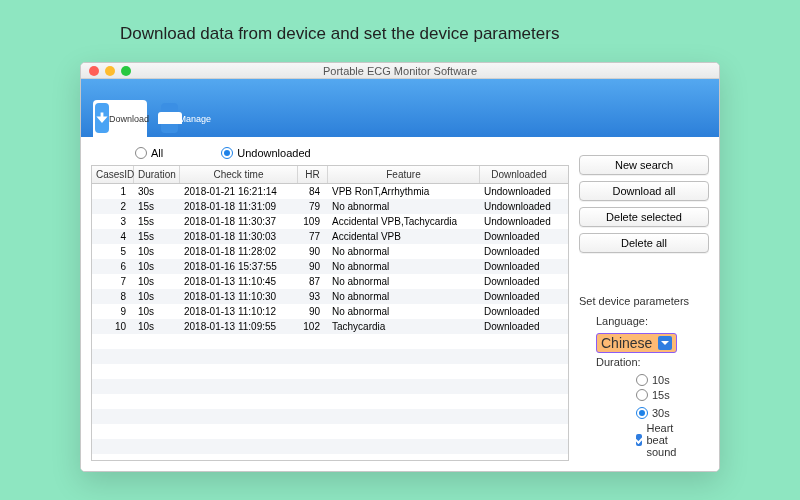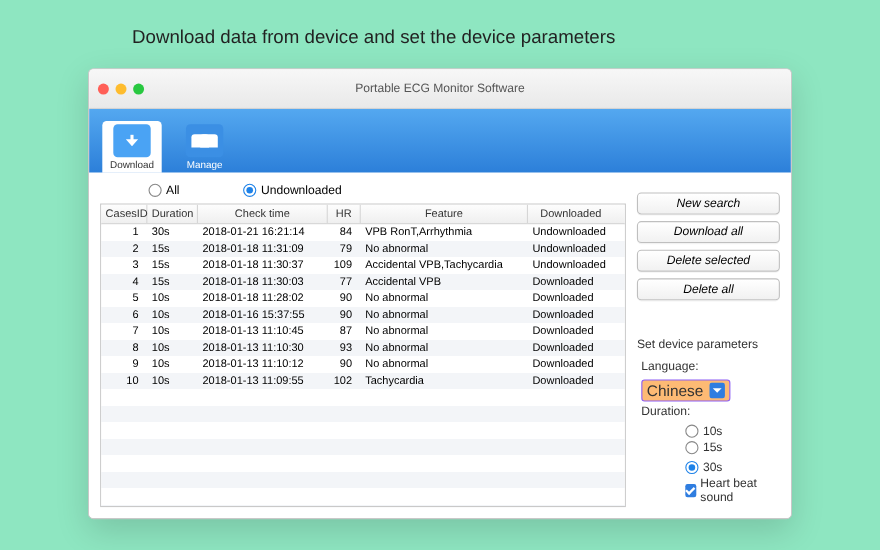--- a/index.html
+++ b/index.html
@@ -17,42 +17,42 @@
   .window {
     position: absolute; left: 80px; top: 62px;
     width: 640px; height: 410px;
     background: #fff;
     border: 1px solid #c8c8c8; border-radius: 5px;
     box-shadow: 0 10px 30px rgba(0,0,0,0.15);
     overflow: hidden;
     display: flex; flex-direction: column;
   }
   .titlebar {
-    height: 36px;
+    height: 16px;
     background: linear-gradient(#f7f7f7,#e9e9e9);
     border-bottom: 1px solid #d0d0d0;
     display: flex; align-items: center;
     padding: 0 8px;
     position: relative;
   }
   .traffic { display: flex; gap: 6px; }
   .tl { width: 10px; height: 10px; border-radius: 50%; }
   .tl.red{background:#ff5f57;} .tl.yel{background:#febc2e;} .tl.grn{background:#28c840;}
   .wtitle {
     position: absolute; left: 0; right: 0; text-align: center;
     font-size: 11px; color: #555;
   }
   .toolbar {
     height: 58px;
     background: linear-gradient(#54a8f0,#2c7fd9);
     display: flex; align-items: flex-end; gap: 12px;
     padding: 6px 12px 0 12px;
   }
   .tab {
-    width: 54px; display: flex; flex-direction: column; align-items: center;
+    width: 54px; display: flex; flex-direction: row; align-items: center;
     padding: 3px 2px 2px; border-radius: 4px 4px 0 0;
     font-size: 9px; cursor: pointer;
   }
   .tab.active { background: #fff; color: #333; }
   .tab:not(.active) { color: #fff; }
   .tab-icon {
     width: 34px; height: 30px; border-radius: 4px;
     display: flex; align-items: center; justify-content: center;
     margin-bottom: 2px;
   }
@@ -80,25 +80,24 @@
   .trow { border-bottom:0; }
   .trow .c-id,.trow .c-hr{ text-align:right; padding-right:8px;}
   .trow .c-dur{ text-align:left;}
   .stripes { background:repeating-linear-gradient(#fff 0 15px,#f3f5f8 15px 30px); flex:1;}
   .right { width:130px; display:flex; flex-direction:column; gap:6px; padding-top:10px;}
   .btn {
     border:1px solid #bfbfbf; border-radius:4px;
     background:linear-gradient(#fff,#f1f1f1);
     font-size:11px; padding:3px 0; text-align:center; cursor:pointer;
     box-shadow:0 1px 0 rgba(0,0,0,0.05);
-    font-style:italic;
   }
   .params { margin-top:auto; font-size:11px; color:#333; }
   .params h4{ font-size:11px; font-weight:normal; color:#333; margin-bottom:8px;}
-  .prow{ display:flex; align-items:flex-end; gap:6px; margin:3px 4px; flex-wrap:wrap;}
+  .prow{ display:flex; align-items:flex-end; gap:6px; margin:3px 17px; flex-wrap:wrap;}
   .sel{ border:1px solid #8b5cf6; border-radius:3px; padding:1px 4px; background:#fdba74; display:flex; align-items:center; gap:6px; font-size:14px;}
   .sel .arrow{ width:14px; height:14px; background:#2f7de0; border-radius:2px; display:flex; align-items:center; justify-content:center;}
   .sel .arrow::after{content:""; border:4px solid transparent; border-top-color:#fff; transform:translateY(2px);}
   .cb { width:12px; height:12px; border-radius:2px; background:#2f7de0; display:inline-flex; align-items:center; justify-content:center;}
   .cb::after{content:""; width:3px; height:6px; border:solid #fff; border-width:0 2px 2px 0; transform:rotate(45deg) translate(-0.5px,-0.5px);}
 </style>
 </head>
 <body>
 
 <div class="caption">Download data from device and set the device parameters</div>

